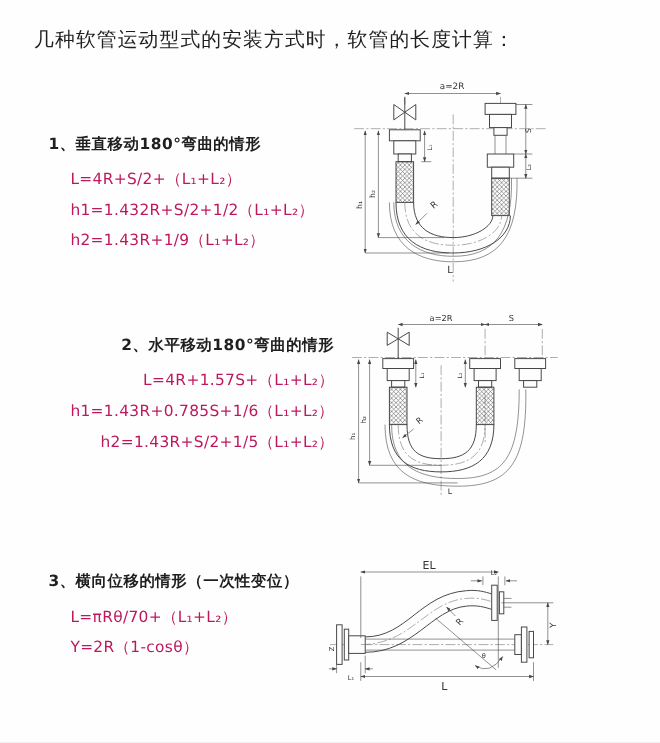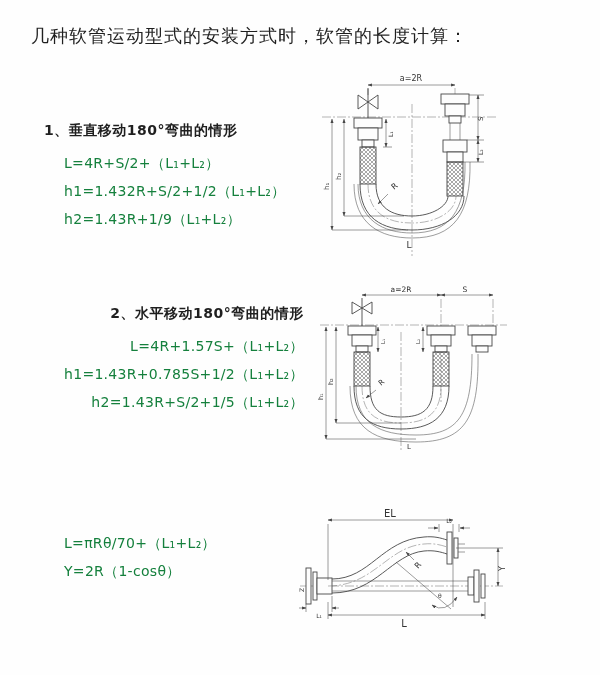--- a/index.html
+++ b/index.html
@@ -2,21 +2,21 @@
 <html><head>
 <meta charset="utf-8">
 <style>
   html,body{margin:0;padding:0;background:#e8e8e6;}
   .page{position:relative;width:600px;height:675px;background:#fefefe;overflow:hidden;
         font-family:"DejaVu Sans","Liberation Sans",sans-serif;color:#1f1f1f;}
   .doc-title{position:absolute;left:31px;top:24px;font-size:18px;font-weight:normal;letter-spacing:1px;}
   .section{position:absolute;}
   .sec-heading{font-size:14px;font-weight:bold;letter-spacing:0.5px;white-space:nowrap;}
   .formulas{margin:9px 0 0 20px;}
-  .formula{font-size:14px;line-height:28px;letter-spacing:0.3px;white-space:nowrap;color:#15803d;}
+  .formula{font-size:14px;line-height:28px;letter-spacing:0.3px;white-space:nowrap;color:#be185d;}
   .diagram{position:absolute;}
   svg text{fill:#333;font-family:"DejaVu Sans","Liberation Sans",sans-serif;}
   .dline{stroke:#474747;stroke-width:0.9;fill:none;}
   .thin{stroke:#5a5a5a;stroke-width:0.6;fill:none;}
   .dim{stroke:#4a4a4a;stroke-width:0.55;fill:none;}
   .chain{stroke:#6a6a6a;stroke-width:0.5;fill:none;stroke-dasharray:9 2 2 2;}
   .fit{fill:#fdfdfd;stroke:#474747;stroke-width:0.9;}
   .braid{fill:url(#braid);stroke:#474747;stroke-width:0.9;}
 </style>
 </head>
@@ -107,21 +107,21 @@
       <text transform="translate(86,124) rotate(-40)" font-size="8">R</text>
       <text x="101" y="182" text-anchor="middle" font-size="9">L</text>
     </g>
   </svg>
   </div>
 
   <div class="section" style="left:44px;top:305px;text-align:right;">
     <div class="sec-heading">2、水平移动180°弯曲的情形</div>
     <div class="formulas">
       <div class="formula">L=4R+1.57S+（L₁+L₂）</div>
-      <div class="formula">h1=1.43R+0.785S+1/2（L₁+L₂）</div>
+      <div class="formula">h1=1.43R+0.785S+1/6（L₁+L₂）</div>
       <div class="formula">h2=1.43R+S/2+1/5（L₁+L₂）</div>
     </div>
   </div>
 
   <div class="diagram" style="left:312px;top:282px;">
   <svg width="240" height="172" viewBox="0 0 240 172">
     <g>
       <path class="chain" d="M8,43 H195"></path>
       <path class="chain" d="M89,50 V168"></path>
       <path class="chain" d="M129,17 V120"></path>
@@ -178,20 +178,21 @@
       <text transform="translate(21,103) rotate(-90)" font-size="6.5">h₂</text>
       <text transform="translate(73,62) rotate(-90)" font-size="5.5">L₁</text>
       <text transform="translate(108,62) rotate(-90)" font-size="5.5">L₂</text>
       <text transform="translate(69,104) rotate(-40)" font-size="7.5">R</text>
       <text x="97" y="167" text-anchor="middle" font-size="7">L</text>
     </g>
   </svg>
   </div>
 
   <div class="section" style="left:44px;top:520px;">
+    <div class="sec-heading">3、横向位移的情形（一次性变位）</div>
     <div class="formulas">
       <div class="formula">L=πRθ/70+（L₁+L₂）</div>
       <div class="formula">Y=2R（1-cosθ）</div>
     </div>
   </div>
 
   <div class="diagram" style="left:298px;top:502px;">
   <svg width="300" height="145" viewBox="0 0 300 145">
     <g>
       <path class="chain" d="M2,84 H205"></path>

